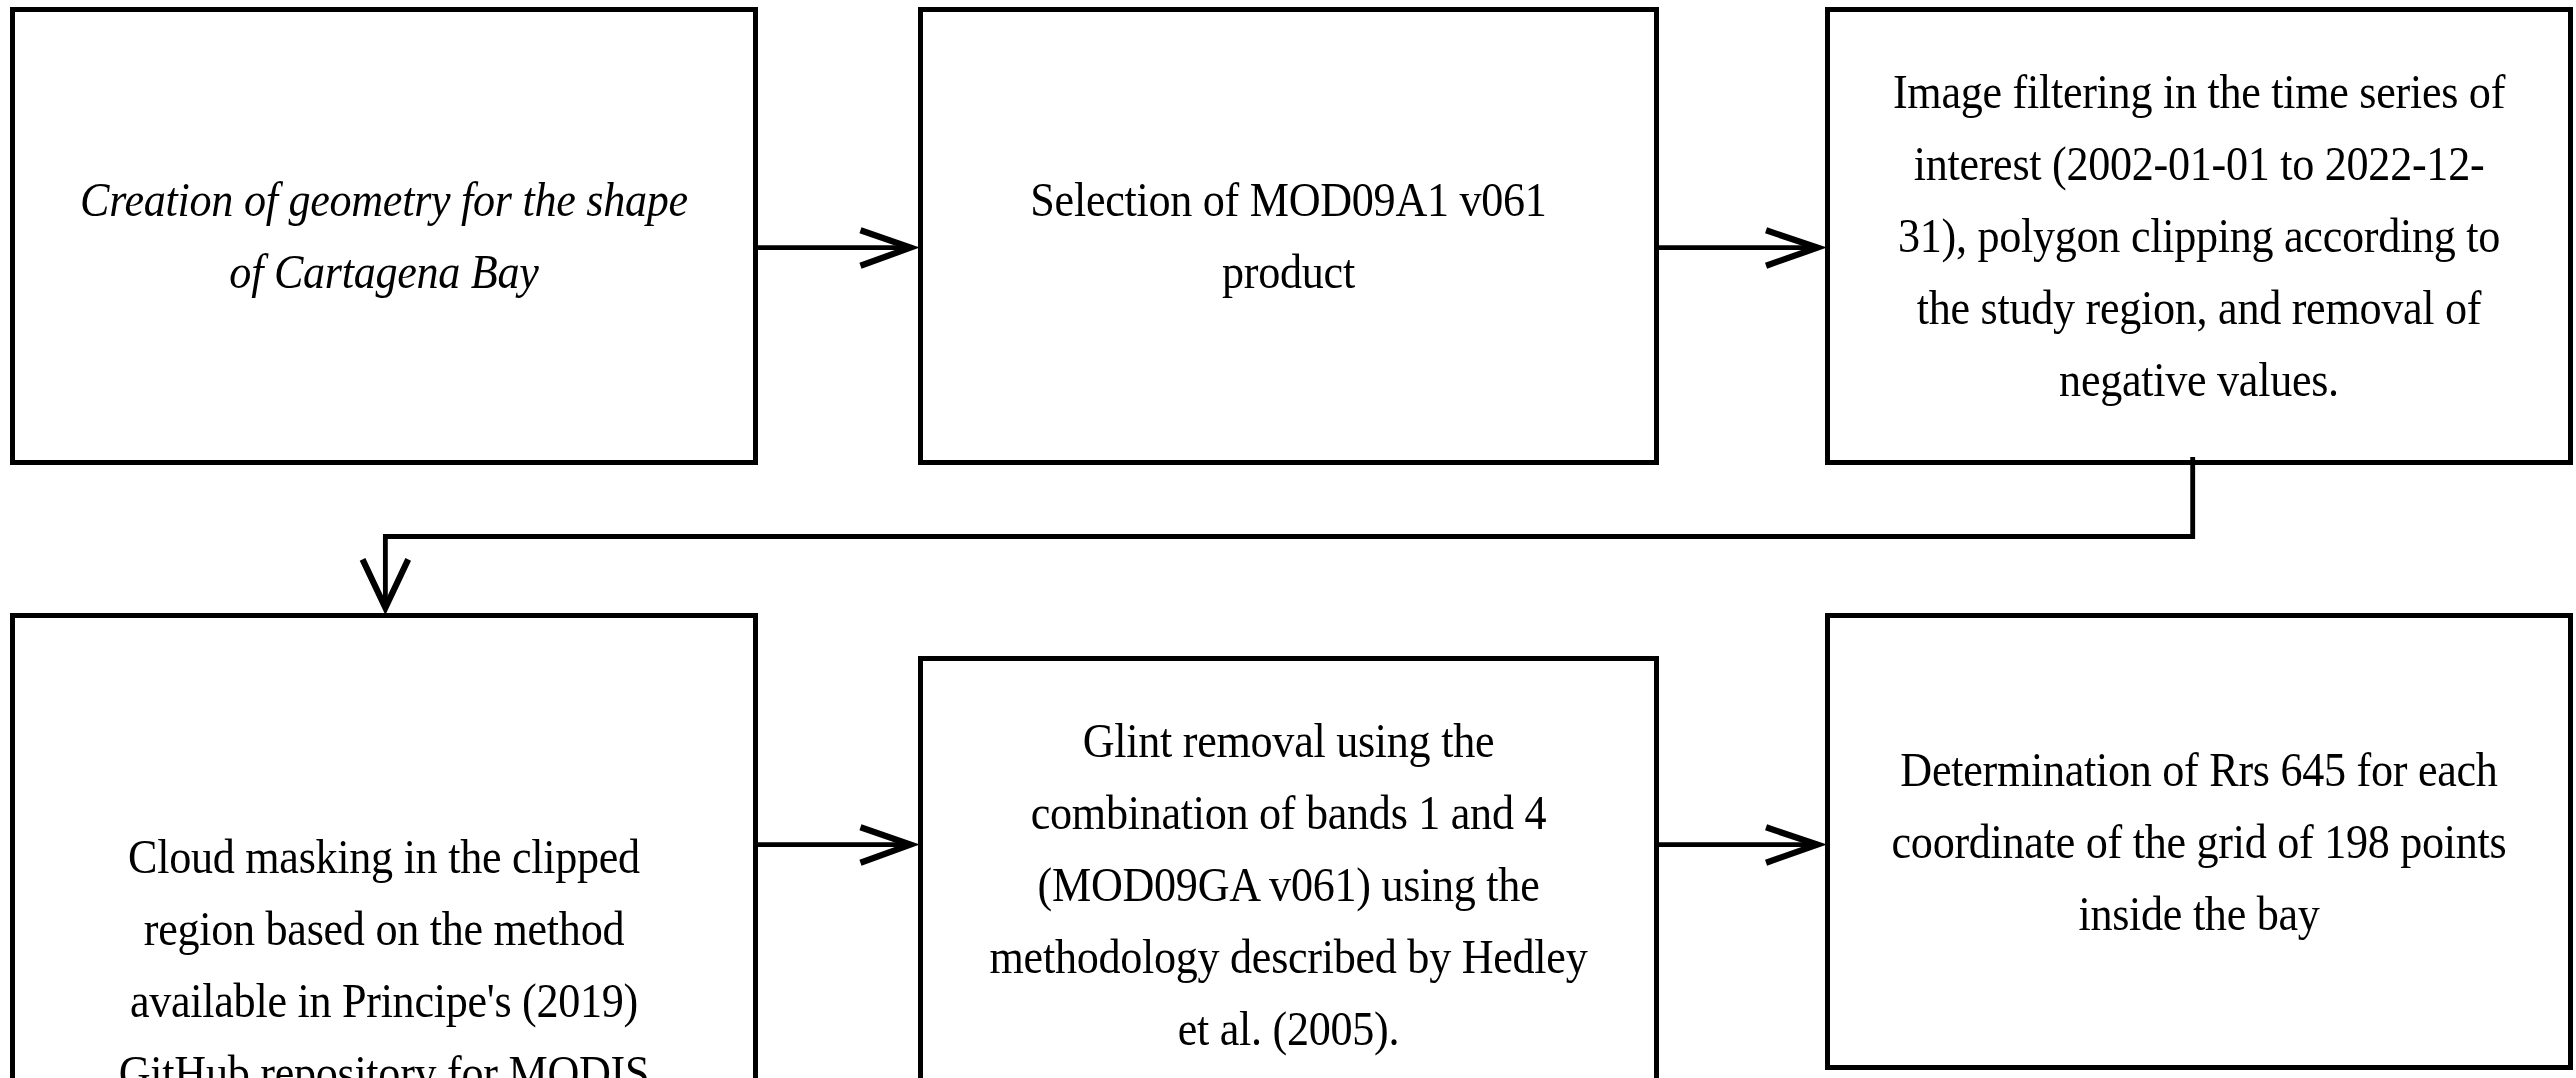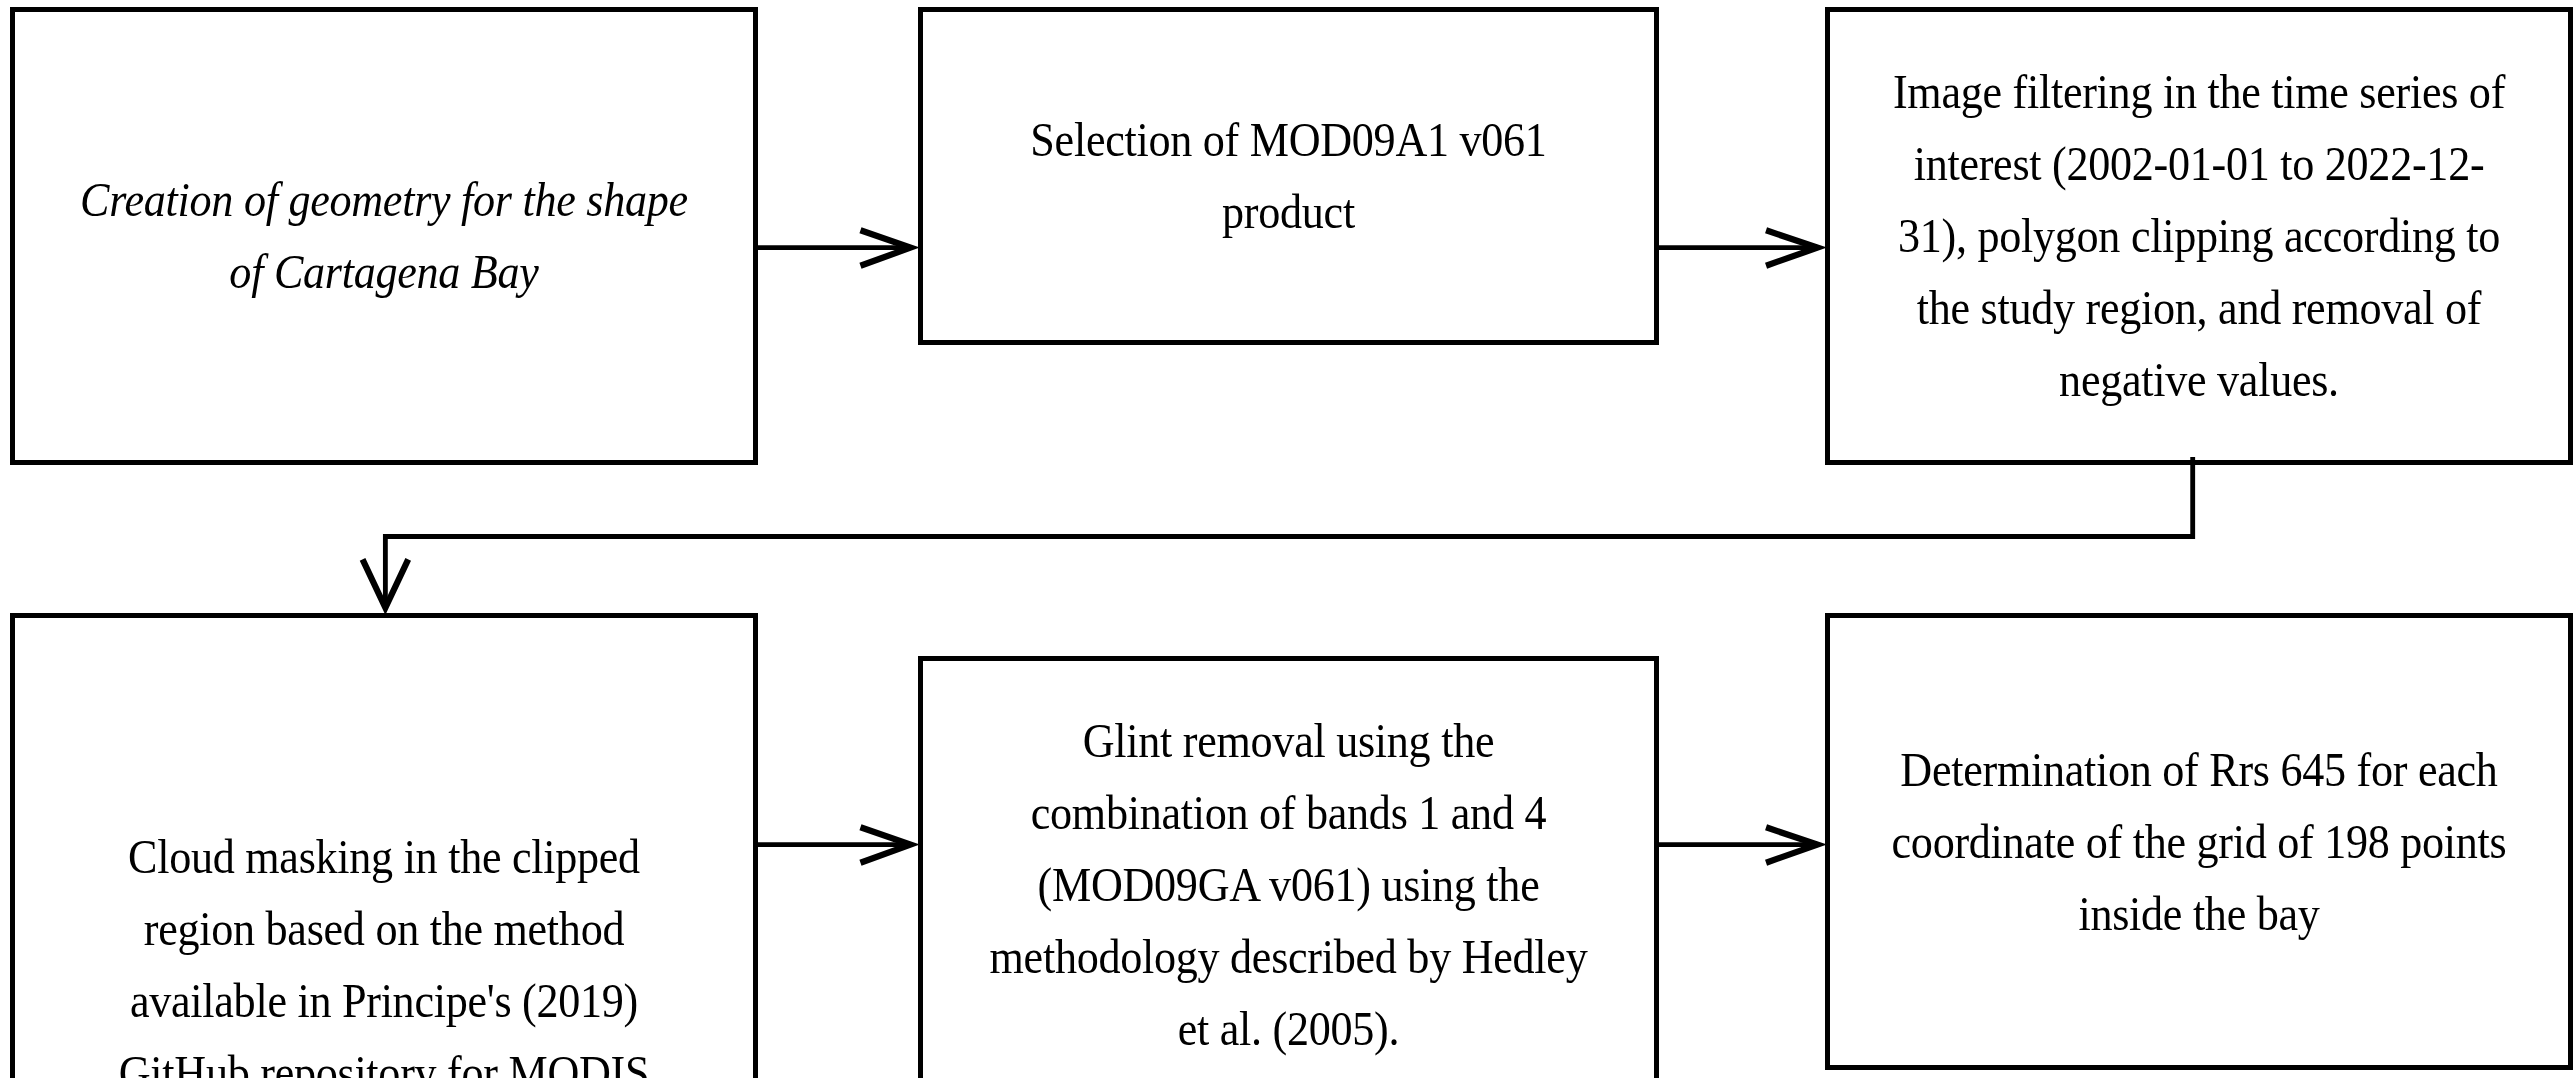--- a/index.html
+++ b/index.html
@@ -34,21 +34,21 @@
     line-height: 72px;
     color: #000000;
     letter-spacing: -0.3px;
     transform: scaleX(0.90);
     transform-origin: center center;
     white-space: pre-line;
   }
 
   
   #box-1 { left: 10.4px;   top: 7px;  width: 748px; height: 458px; font-style: italic; }
-  #box-2 { left: 918px; top: 7px;  width: 741px; height: 338px; }
+  #box-2 { left: 918px; top: 7px;  width: 741px; height: 458px; }
   #box-3 { left: 1825px; top: 7px;  width: 748px; height: 458px; }
   
   #box-4 { left: 10.4px;   top: 613px; width: 748px; height: 573px; align-items: flex-end; }
   #box-5 { left: 918px; top: 613px; width: 741px; height: 457px; margin-top: 43px; }
   #box-6 { left: 1825px; top: 613px; width: 748px; height: 457px; }
 
   .connector {
     position: absolute;
     overflow: visible;
     pointer-events: none;

